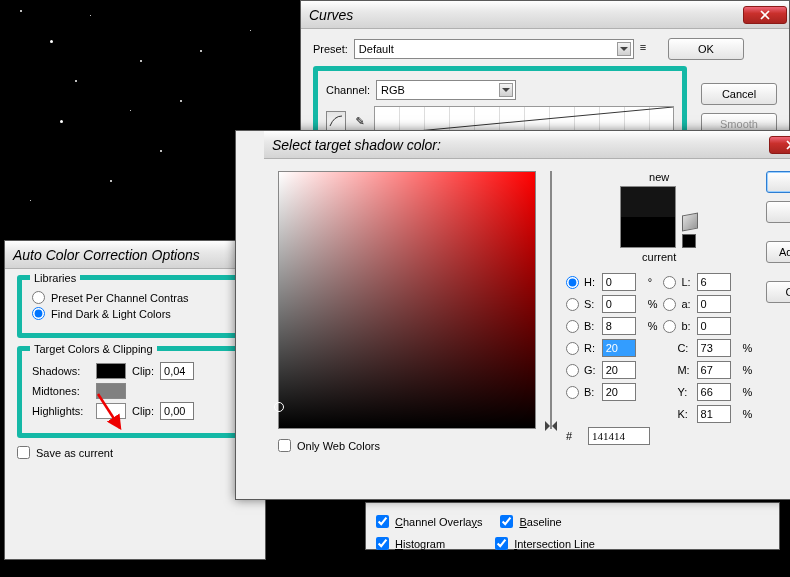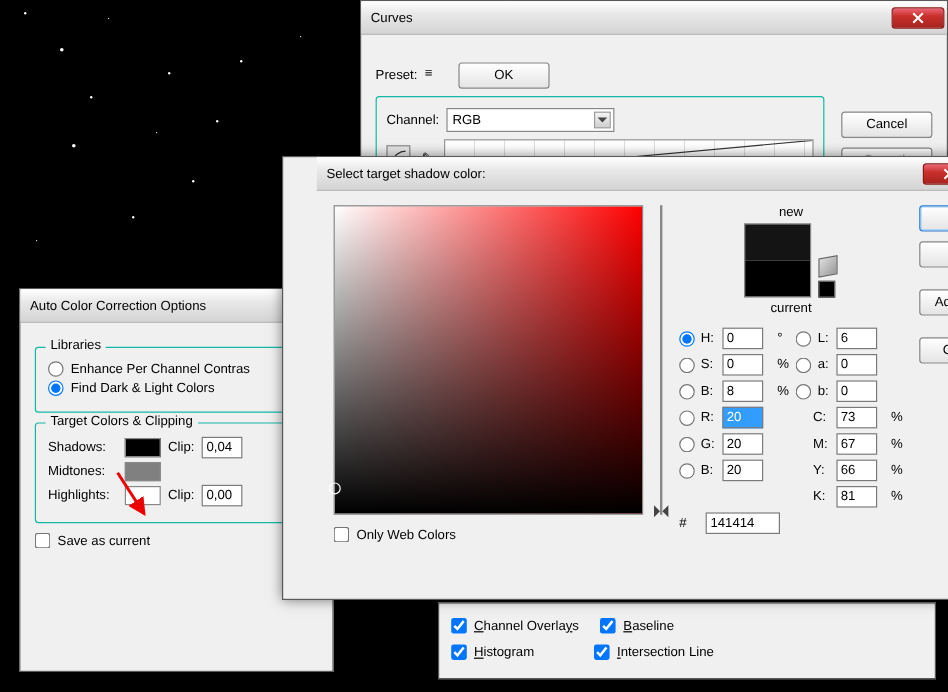--- a/index.html
+++ b/index.html
@@ -2,27 +2,27 @@
 <html><head>
 <meta charset="utf-8">
 <style>
 * { box-sizing: border-box; margin: 0; padding: 0; font-family: "Segoe UI", Tahoma, sans-serif; font-size: 11px; }
 body { width: 790px; height: 577px; background: #000; position: relative; overflow: hidden; }
 .stars { position: absolute; inset: 0; background: #000; }
 .star { position: absolute; background: #fff; border-radius: 50%; }
 
 .dialog { position: absolute; background: #f0f0f0; border: 1px solid #5a5a5a; box-shadow: 0 0 10px rgba(0,0,0,0.5); }
 .titlebar { height: 28px; background: linear-gradient(#fff,#e8e8e8 40%,#d4d4d4); display: flex; align-items: center; padding: 0 2px 0 8px; border-bottom: 1px solid #b0b0b0; }
-.titlebar .title { flex: 1; color: #000; font-size: 11px; }
+.titlebar .title { flex: 1; color: #000; font-size: 14px; font-style: italic; }
 .close-btn { width: 44px; height: 18px; background: linear-gradient(#e67,#c9302c 40%,#a8231f); border: 1px solid #8b1a17; border-radius: 3px; color: #fff; display: flex; align-items: center; justify-content: center; cursor: pointer; font-size: 11px; }
 .close-btn svg { width: 10px; height: 10px; }
 
-.body { padding: 20px 12px; }
-
-.fieldset { border: 1px solid #14b8a6; border-radius: 3px; padding: 8px 10px 10px; margin-bottom: 8px; position: relative; }
+.body { padding: 6px 12px; }
+
+.fieldset { border: 5px solid #14b8a6; border-radius: 3px; padding: 8px 10px 10px; margin-bottom: 8px; position: relative; }
 .fieldset .legend { position: absolute; top: -8px; left: 8px; background: #f0f0f0; padding: 0 4px; font-size: 11px; }
 
 .radio-row, .check-row { display: flex; align-items: center; gap: 6px; margin: 3px 0; }
 input[type=radio], input[type=checkbox] { margin: 0; }
 
 .row { display: flex; align-items: center; gap: 6px; margin: 3px 0; }
 .row label { min-width: 58px; }
 .swatch { width: 30px; height: 16px; border: 1px solid #888; display: inline-block; cursor: pointer; }
 .txtin { width: 34px; height: 18px; border: 1px solid #7a7a7a; padding: 1px 3px; background: #fff; }
 .txtin.sel { background: #339dff; color: #fff; }
@@ -82,20 +82,24 @@
     <span class="title">Curves</span>
     <span class="close-btn">
         <svg viewBox="0 0 10 10">
           <path d="M1 1 L9 9 M9 1 L1 9" stroke="#fff" stroke-width="1.7"></path>
         </svg>
       </span>
   </div>
   <div class="body">
     <div class="row">
       <span>Preset:</span>
+      <span class="dropdown" style="width:280px">
+          <span>Default</span>
+          <span class="arrow"></span>
+        </span>
       <span style="width:16px;height:16px;">≡</span>
       <span class="btn" style="margin-left:6px;min-width:76px">OK</span>
     </div>
     <div class="row" style="margin-top:6px">
       <div class="fieldset" style="flex:1;margin:0;padding:6px 8px 8px">
         <div class="row">
           <span>Channel:</span>
           <span class="dropdown" style="width:140px">
               <span>RGB</span>
               <span class="arrow"></span>
@@ -117,30 +121,30 @@
         </div>
       </div>
       <div style="display:flex;flex-direction:column;gap:8px;margin-left:8px">
         <span class="btn" style="min-width:76px">Cancel</span>
         <span class="btn" style="min-width:76px;color:#999">Smooth</span>
       </div>
     </div>
   </div>
 </div>
 
-<div class="dialog" style="left:16px; top:240px; width:262px; height:320px;">
+<div class="dialog" style="left:4px; top:240px; width:262px; height:320px;">
   <div class="titlebar">
     <span class="title">Auto Color Correction Options</span>
   </div>
   <div class="body">
     <div class="fieldset">
       <span class="legend">Libraries</span>
       <label class="radio-row">
           <input type="radio" name="algo" style="">
-          <span>Enhance Per Channel Contras</span>
+          <span>Preset Per Channel Contras</span>
         </label>
       <label class="radio-row">
           <input type="radio" name="algo" checked="" style="">
           <span>Find Dark &amp; Light Colors</span>
         </label>
     </div>
     <div class="fieldset">
       <span class="legend">Target Colors &amp; Clipping</span>
       <div class="row">
         <label>Shadows:</label>
@@ -159,21 +163,21 @@
         <input class="txtin" value="0,00" style="">
       </div>
     </div>
     <label class="check-row">
         <input type="checkbox" style="">
         <span>Save as current</span>
       </label>
   </div>
 </div>
 
-<div class="dialog" style="left:365px; top:502px; width:415px; height:64px; z-index:2;">
+<div class="dialog" style="left:365px; top:502px; width:415px; height:48px; z-index:2;">
   <div class="body" style="padding:6px 10px">
     <div class="row" style="gap:18px">
       <label class="check-row">
           <input type="checkbox" checked="" style="">
           <span><span class="underline">C</span>hannel Overla<span class="underline">y</span>s</span>
         </label>
       <label class="check-row">
           <input type="checkbox" checked="" style="">
           <span><span class="underline">B</span>aseline</span>
         </label>
@@ -310,21 +314,21 @@
           <span></span>
           <span></span>
         <span class="lbl" style="padding-left:14px">
             <span>K:</span>
           </span>
         <input class="txtin" value="81" style="">
           <span>%</span>
       </div>
       <div class="row" style="margin-top:4px; justify-content:flex-start; gap:4px">
         <span style="min-width:18px">#</span>
-        <input class="txtin" style="width: 62px;" value="141414">
+        <input class="txtin" style="width: 62px; font-family: Liberation Serif, serif;" value="141414">
       </div>
     </div>
 
     <div class="cp-right">
       <span class="btn default" style="min-width:110px">OK</span>
       <span class="btn" style="min-width:110px">Cancel</span>
       <span class="btn" style="min-width:110px;margin-top:10px">Add To Swatches</span>
       <span class="btn" style="min-width:110px;margin-top:10px">Color Libraries</span>
     </div>
   </div>

